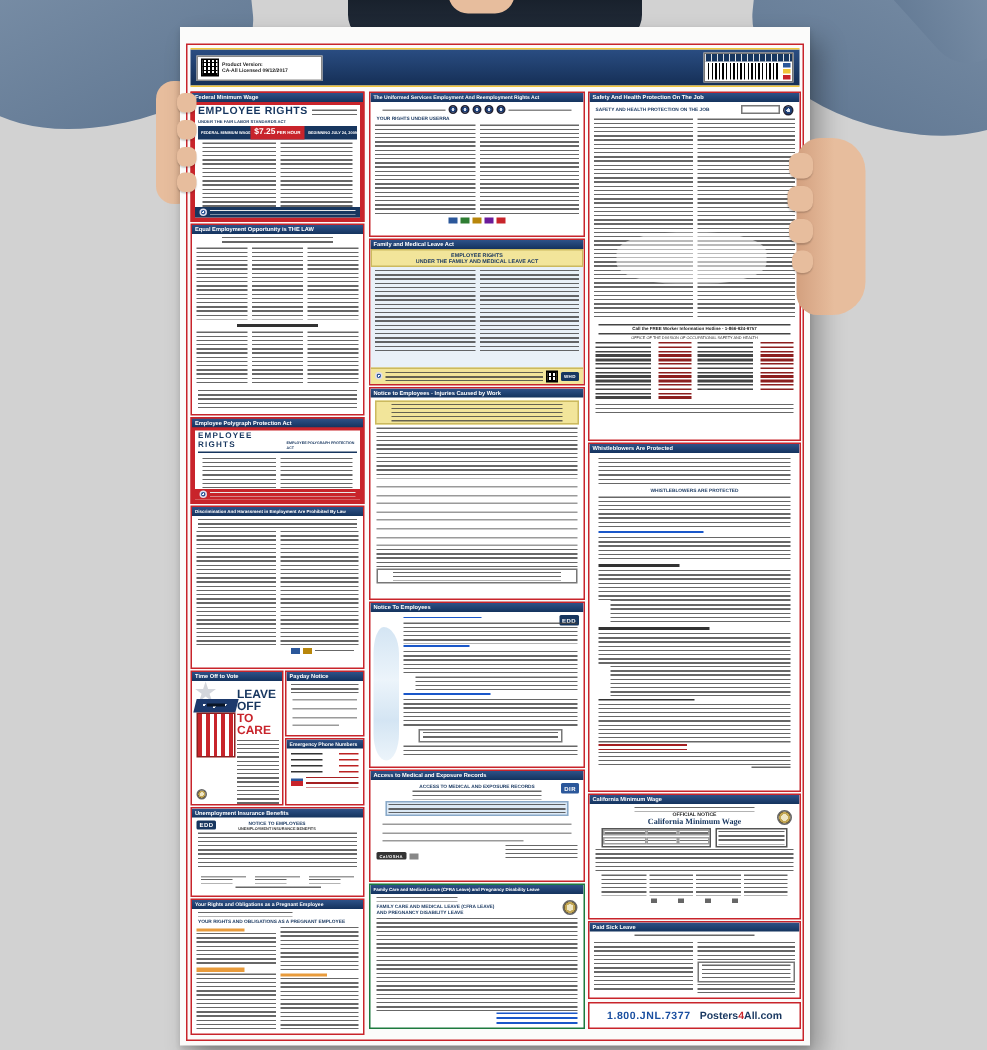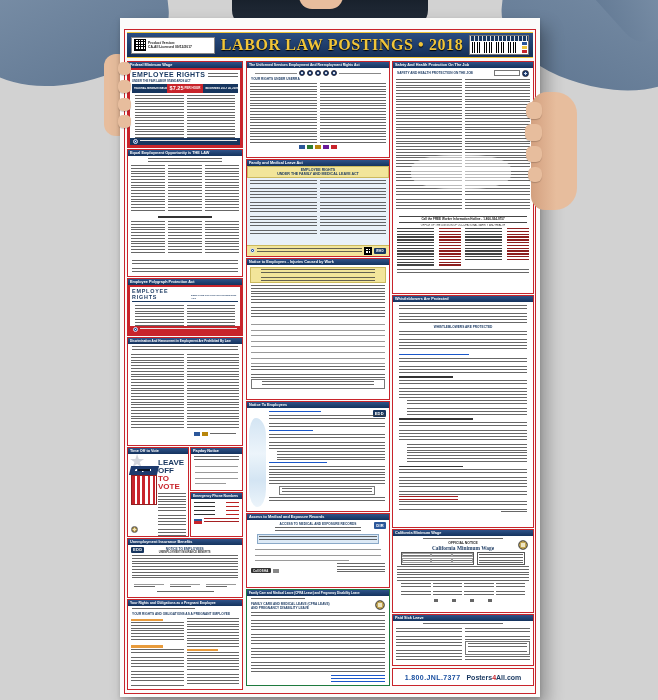--- a/index.html
+++ b/index.html
@@ -151,21 +151,20 @@
   <div class="frame"></div>
 
   <div class="banner">
     <div class="product-box">
       <span class="qr"></span>
       <span class="product-text">
         <span>Product Version:</span><br>
         <span>CA-All Licensed 09/12/2017</span>
       </span>
     </div>
-    <div class="banner-title">LABOR LAW POSTINGS • 2018</div>
     <div class="barcode-box">
       <div class="bc-top"></div>
       <div class="bc-body">
         <div class="bc-lines"></div>
         <div class="bc-chips">
           <span style="background:#2b579a"></span>
             <span style="background:#f0c53a"></span>
             <span style="background:#c8242b"></span>
         </div>
       </div>
@@ -257,21 +256,21 @@
     <div class="sec-h">Time Off to Vote</div>
     <div style="position:relative;height:calc(100% - 6.4px);">
       <span class="bigstar">★</span>
       <div class="ballot" style="position:absolute;left:2px;top:8px;">
         <div class="lid"></div>
         <div class="slot"></div>
         <div class="front"></div>
       </div>
       <div style="position:absolute;left:30px;top:5px;right:2px;">
         <div class="vote-title1">LEAVE OFF</div>
-        <div class="vote-title2">TO VOTE</div>
+        <div class="vote-title2">TO CARE</div>
         <div class="tx" style="margin-top:2px;height:56px;"></div>
       </div>
       <span class="seal" style="position:absolute;left:3px;bottom:3px;width:7px;height:7px;"></span>
     </div>
   </div>
 
   <div class="sec" style="left:70px;top:429px;width:53px;height:44px;">
     <div class="sec-h">Payday Notice</div>
     <div class="tx" style="margin:1.4px 3px 0;height:6px;"></div>
     <div class="formline"></div>

